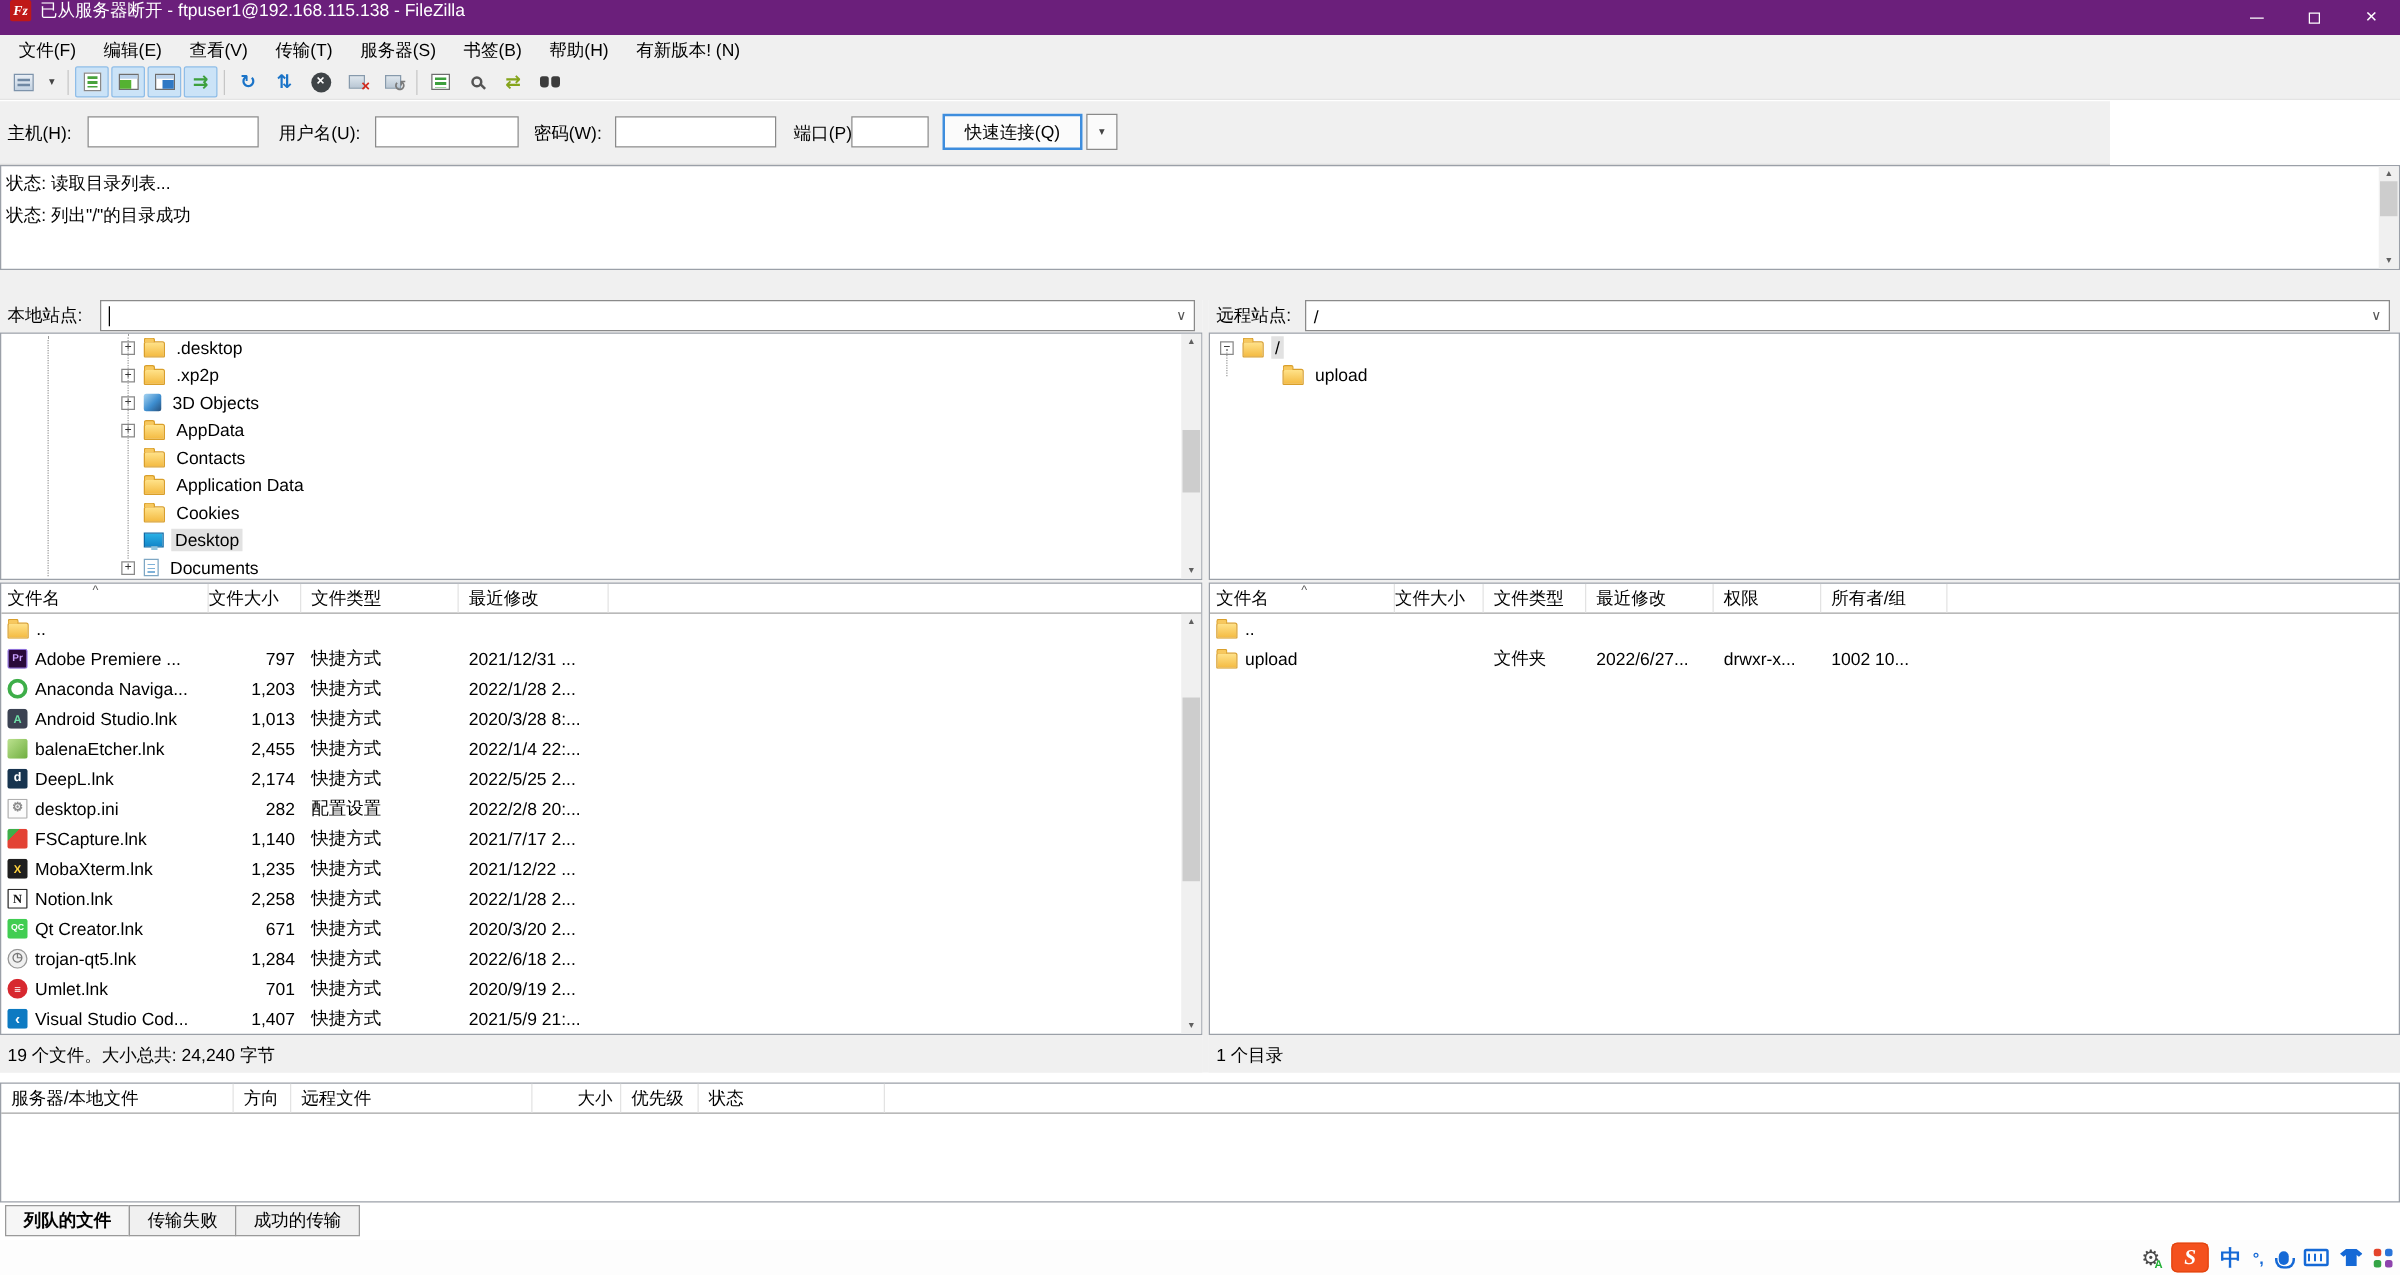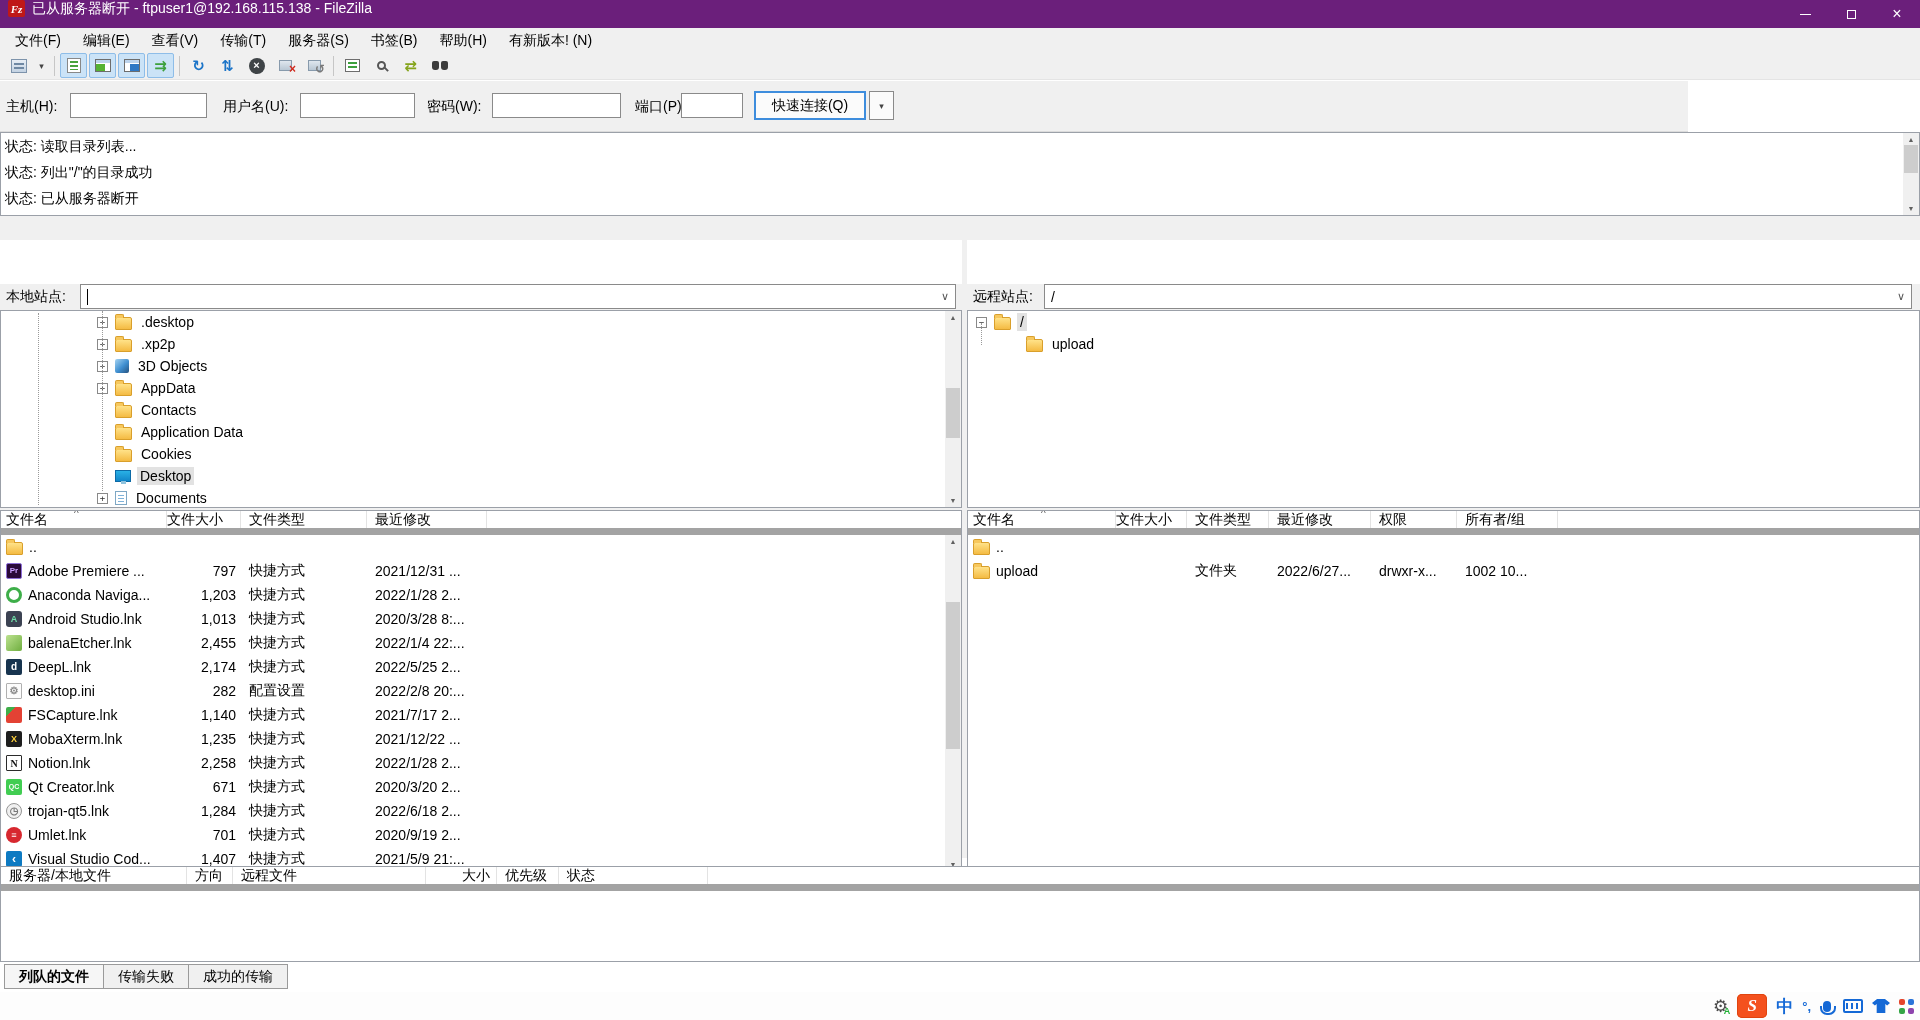--- a/index.html
+++ b/index.html
@@ -68,21 +68,21 @@
   .qc-dd { position:absolute; left:869px; top:10px; width:25px; height:29px; background:#fbfbfb;
            border:1px solid #8a8a8a; display:flex; align-items:center; justify-content:center; }
 
   
   .log { position:absolute; left:0; top:132px; width:1920px; height:84px; background:#fff; border:1px solid #9ba0a8; }
   .logline { padding-left:4px; height:26px; line-height:26px; font-size:14px; white-space:nowrap; }
 
   .hgap { position:absolute; left:0; top:216px; width:1920px; height:24px; background:#f0f0f0; }
 
   
-  .panel { position:absolute; top:240px; height:618px; background:#f0f0f0;margin-top:44px; }
+  .panel { position:absolute; top:240px; height:618px; background:#f0f0f0; }
   .panel-local { left:0; width:962px; }
   .panel-remote { left:967px; width:953px; }
   .vsplit { position:absolute; left:962px; top:240px; width:5px; height:618px; background:#f0f0f0; }
 
   .siterow { position:absolute; left:0; top:0; right:0; height:26px; }
   .siterow .lab { position:absolute; left:6px; top:4px; font-size:14px; }
   .combo { position:absolute; top:0; height:25px; background:#fff; border:1px solid #8a8a8a;
            display:flex; align-items:center; padding:0 20px 0 6px; font-size:14px; }
   .combo::after { content:"∨"; position:absolute; right:6px; top:5px; font-size:11px; color:#555; }
   .caret-i { width:1px; height:16px; background:#000; }
@@ -136,21 +136,21 @@
   .fi-trojan { background:#f0f0f0; border:1px solid #969696; border-radius:50%; color:#777; }
   .fi-trojan::before { content:"◷"; font-size:10px; }
   .fi-umlet { background:#d7282f; border-radius:50%; color:#fff; }
   .fi-umlet::before { content:"≡"; font-size:9px; }
   .fi-vscode { background:#0d7ac2; color:#fff; }
   .fi-vscode::before { content:"‹"; font-size:12px; }
 
   
   .listbox { position:absolute; left:0; top:226px; right:0; height:362px; background:#fff;
              border:1px solid #9ba0a8; overflow:hidden; }
-  .lhead { display:flex; height:24px; border-bottom:7px solid #a3a3a3; align-items:stretch; font-size:14px; }
+  .lhead { display:flex; height:24px; border-bottom:1px solid #a3a3a3; align-items:stretch; font-size:14px; }
   .hcell { border-right:1px solid #e3e3e3; display:flex; align-items:center; white-space:nowrap; overflow:hidden; }
   .sortc { font-size:10px; color:#555; margin-left:26px; position:relative; top:-6px; }
   .lrow { display:flex; height:24px; align-items:center; font-size:14px; white-space:nowrap; }
   .cell { overflow:hidden; white-space:nowrap; flex:none; }
   .c-name { width:166px; padding-left:5px; display:flex; align-items:center; }
   .c-size { width:74px;  text-align:right; padding-right:5px; }
   .c-type { width:126px; padding-left:8px; }
   .c-mod  { width:120px; padding-left:8px; }
   .r-name { width:148px; padding-left:5px; display:flex; align-items:center; }
   .r-size { width:71px;  text-align:right; padding-right:4px; }
@@ -307,21 +307,20 @@
     <div class="qc-btn">快速连接(Q)</div>
     <div class="qc-dd">
         <span class="dd">▾</span>
       </div>
   </div>
 
   <div class="log">
     <div>
       <div class="logline">状态: 读取目录列表...</div>
         <div class="logline">状态: 列出"/"的目录成功</div>
-        <div class="logline">状态: 已从服务器断开</div>
     </div>
     <div class="sb" style="right:0;top:0;height:82px">
       <div class="thumb" style="top:12px;height:28px"></div>
     </div>
   </div>
 
   <div class="hgap"></div>
 
   <div class="panel panel-local">
     <div class="siterow">

